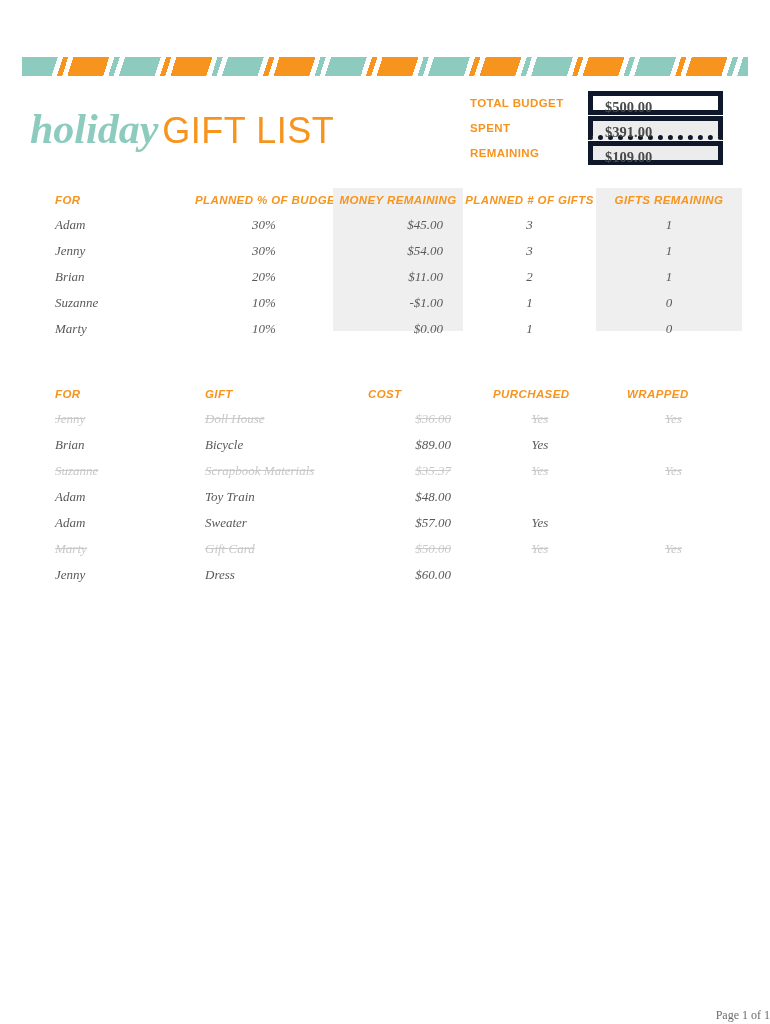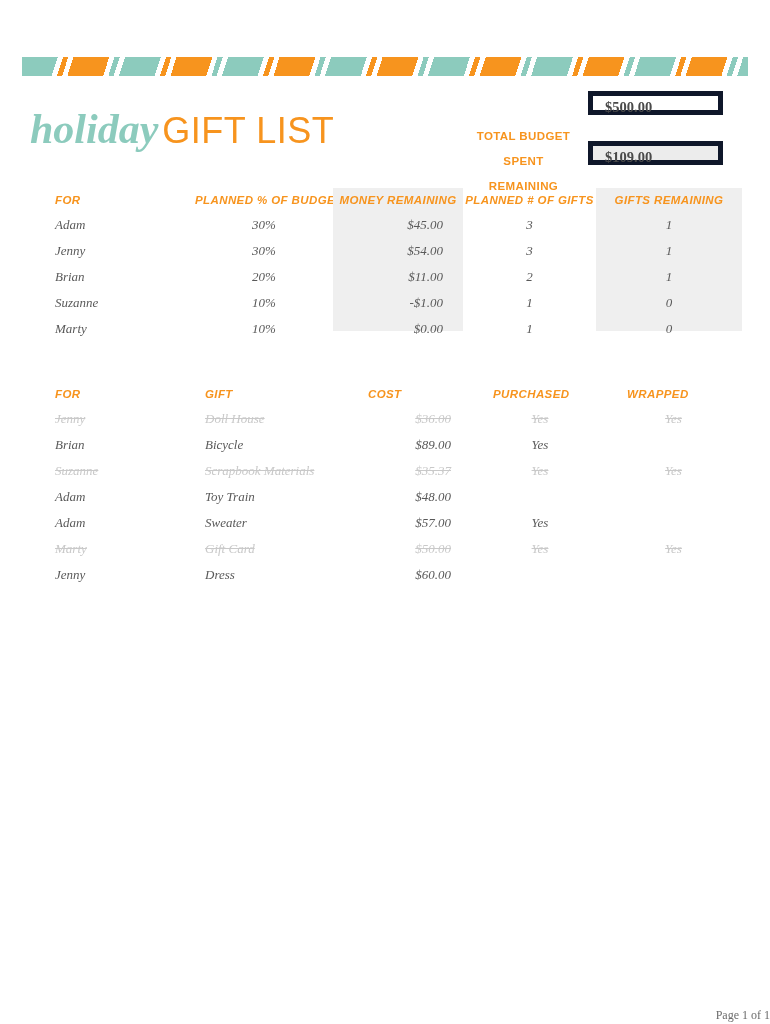--- a/index.html
+++ b/index.html
@@ -74,30 +74,29 @@
     width: 270px;
   }
   .summary-row {
     display: flex;
     align-items: stretch;
     height: 24px;
     margin-bottom: 1px;
   }
   .summary-label {
     flex: 0 0 118px;
-    text-align: center;
+    text-align: left;
     padding-right: 11px;
     font-family: "Liberation Sans", sans-serif;
     font-weight: bold;
     font-size: 11.5px;
     letter-spacing: 0.4px;
     color: #f7941e;
     line-height: 24px;
     box-sizing: border-box;
-    margin-top: 33px;
   }
   .summary-value {
     flex: 0 0 135px;
     border: 5px solid #0f172a;
     box-sizing: border-box;
     font-family: "Liberation Serif", serif;
     font-weight: bold;
     font-size: 14.5px;
     color: #4a4a4a;
     padding-left: 12px;
@@ -222,20 +221,21 @@
   <span class="title-holiday">holiday</span><span class="title-giftlist">GIFT LIST</span>
 </div>
 
 <div class="summary">
   <div class="summary-row r1">
     <div class="summary-label">TOTAL BUDGET</div>
     <div class="summary-value">$500.00</div>
   </div>
   <div class="summary-row r2">
     <div class="summary-label">SPENT</div>
+    <div class="summary-value">$391.00</div>
   </div>
   <div class="summary-row r3">
     <div class="summary-label">REMAINING</div>
     <div class="summary-value">$109.00</div>
   </div>
 </div>
 
 <div class="table" id="budget-table">
   <div class="shade" id="shade-money"></div>
   <div class="shade" id="shade-gifts"></div>

